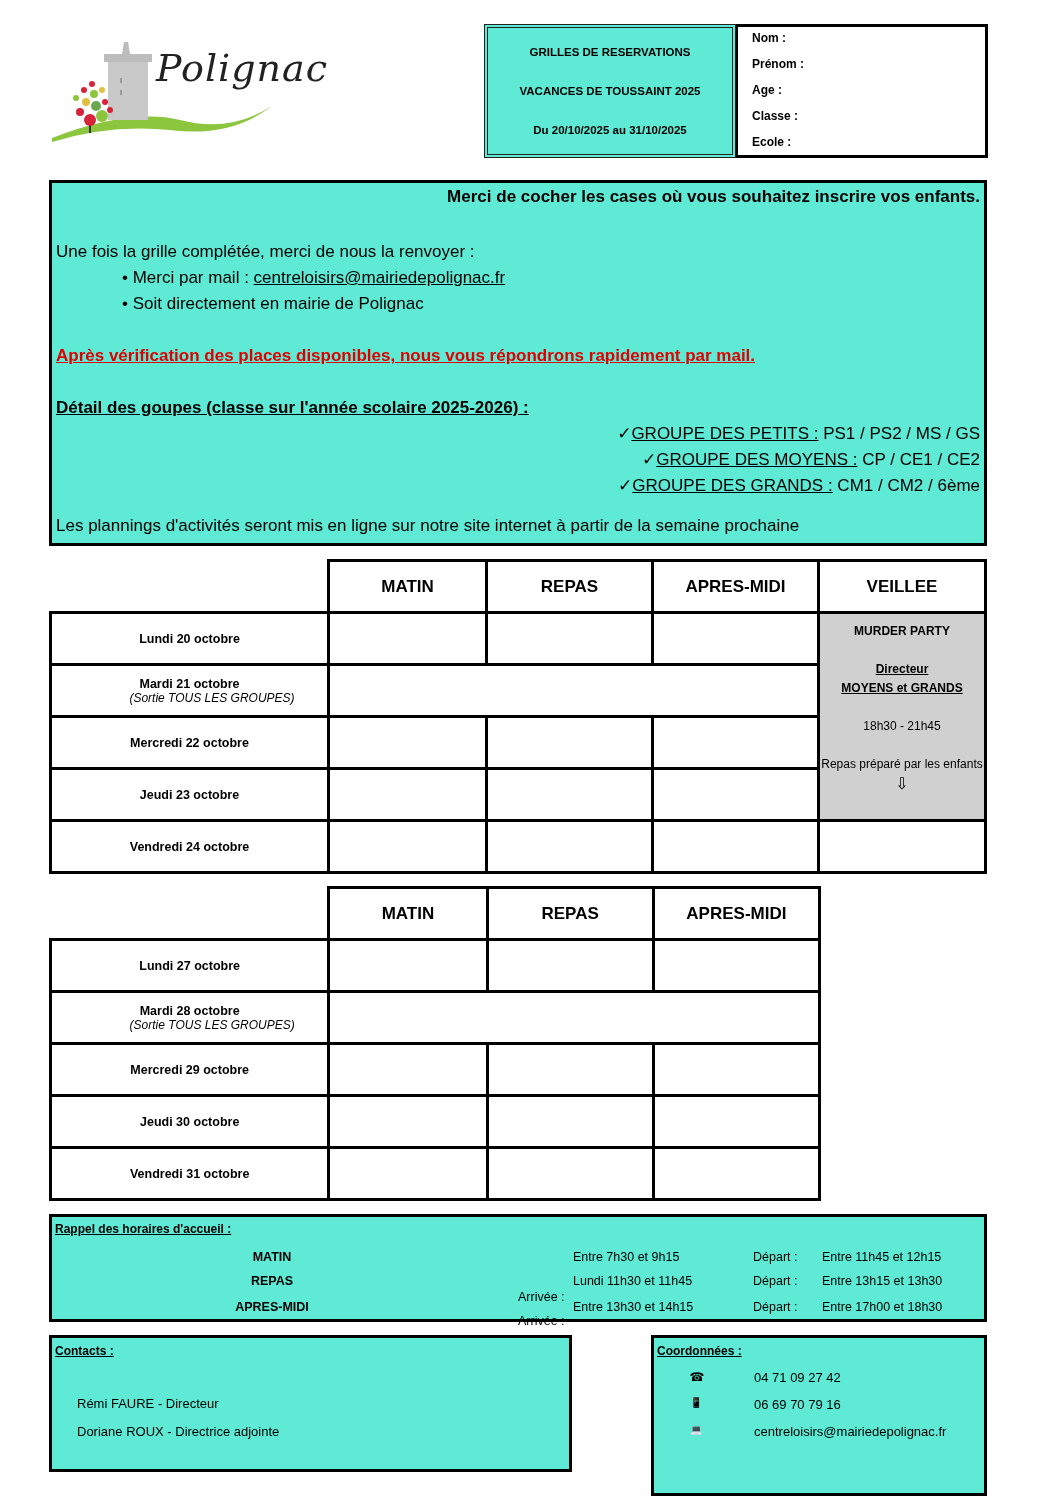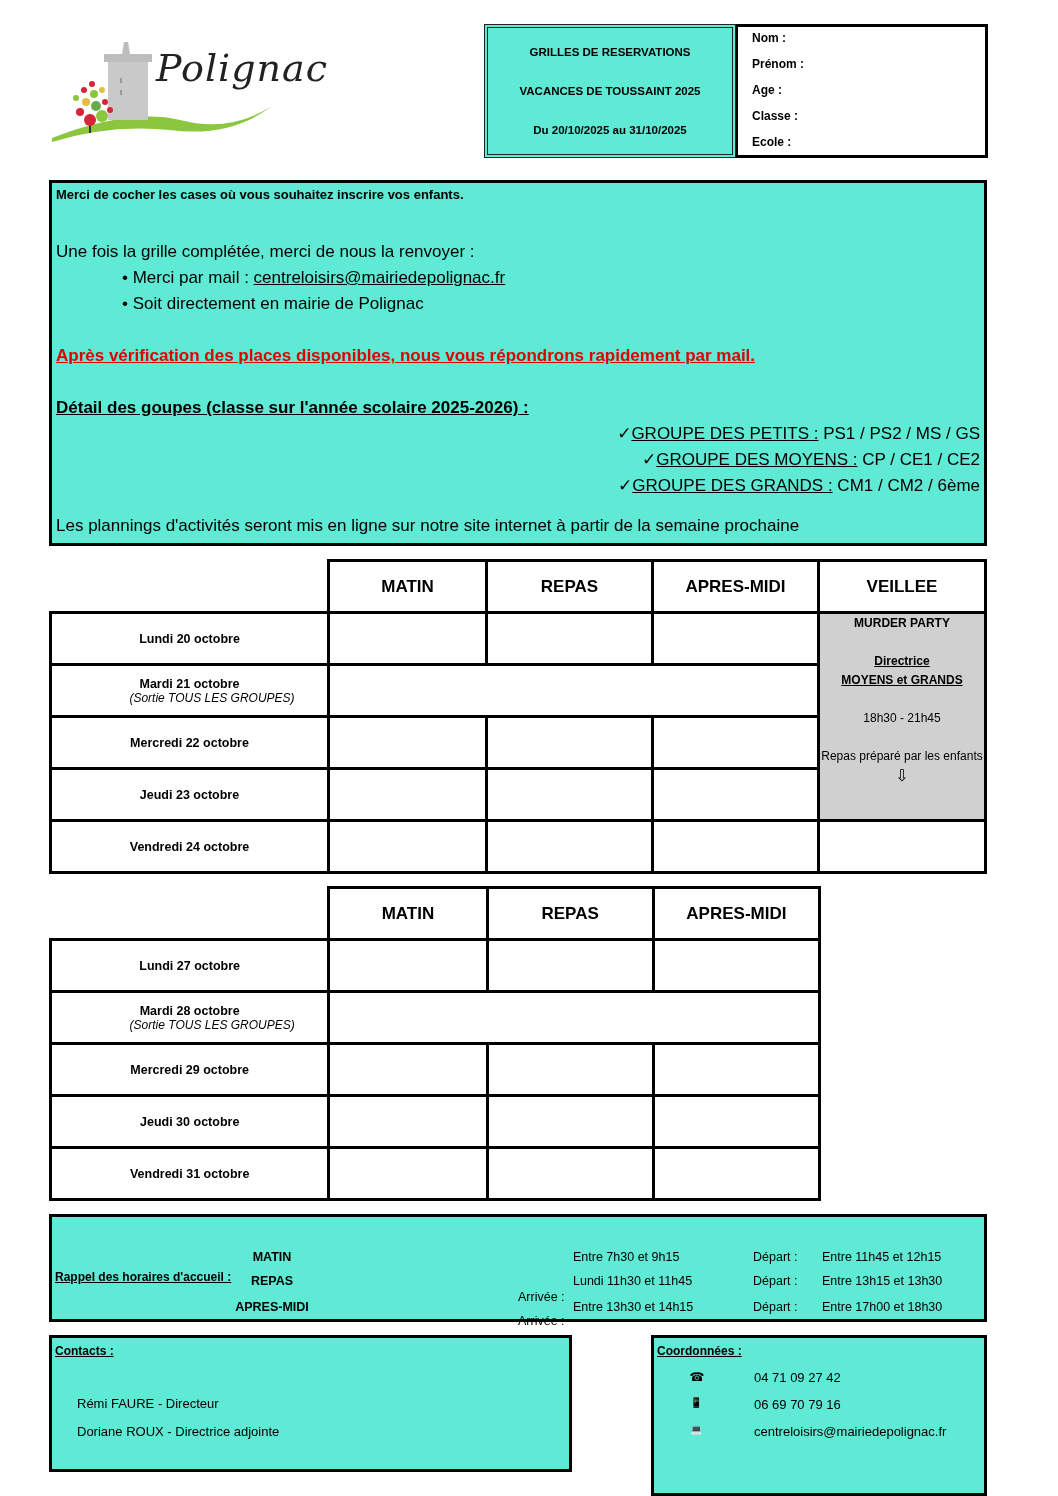--- a/index.html
+++ b/index.html
@@ -12,43 +12,43 @@
   #logo-text { left: 156px; top: 46px; font-family: "DejaVu Serif", serif; font-style: italic; font-size: 38px; color: #222; letter-spacing: 1px; }
 
   
   #title-box { left: 484px; top: 24px; width: 252px; height: 134px; border: 3px double #222; border-width: 4px; text-align: center; font-weight: bold; font-size: 11.5px; padding-top: 18px; }
   #title-box div { height: 39px; }
   #id-box { left: 736px; top: 24px; width: 252px; height: 134px; border: 3px solid #000; border-left-width: 2px; background: #fff; padding: 4px 0 0 14px; font-weight: bold; font-size: 12px; }
   #id-box div { height: 26px; }
 
   
   #info { left: 49px; top: 180px; width: 938px; height: 366px; border: 3px solid #000; font-size: 17px; padding: 4px 4px; }
-  #info .center-bold { text-align: left; font-weight: bold; font-size: 13px; height: 26px; }
+  #info .center-bold { text-align: right; font-weight: bold; font-size: 17px; height: 26px; }
   #info .line { height: 26px; line-height: 26px; }
   #info .indent { padding-left: 66px; }
   #info .red { color: #e00000; font-weight: bold; text-decoration: underline; }
   #info .u { text-decoration: underline; }
   #info .bu { font-weight: bold; text-decoration: underline; }
   #info .grp { padding-left: 278px; text-align: right; }
 
   
   table.grid { position: absolute; border-collapse: collapse; }
   table.grid td { border: 3px solid #000; text-align: center; vertical-align: middle; }
   table.grid td.empty-corner { border: none; border-bottom: 3px solid #000; }
   table.grid .hdr { font-weight: bold; font-size: 17px; height: 52px; }
   table.grid .day { font-weight: bold; font-size: 12.5px; width: 278px; }
   table.grid .day i { font-weight: normal; font-size: 12px; display: block; padding-left: 45px; }
   table.grid tr.row td { height: 52px; }
-  td.veillee-note { background: #D0D0D0; font-size: 12px; vertical-align: top !important; padding-top: 0; line-height: 19px; margin-left: 6px; }
+  td.veillee-note { background: #D0D0D0; font-size: 12px; vertical-align: top !important; padding-top: 8px; line-height: 19px; margin-left: 6px; }
   td.veillee-note .bold { font-weight: bold; }
   td.veillee-note .bu { font-weight: bold; text-decoration: underline; }
 
   
   #horaires { left: 49px; top: 1214px; width: 938px; height: 108px; border: 3px solid #000; font-size: 12.5px; }
-  #horaires .ttl { position: absolute; left: 3px; top: 5px; font-weight: bold; text-decoration: underline; font-size: 12px; margin-top: 48px; }
+  #horaires .ttl { position: absolute; left: 3px; top: 5px; font-weight: bold; text-decoration: underline; font-size: 12px; }
   #horaires .hrow { position: absolute; left: 0; width: 100%; height: 24px; }
   #horaires .lbl { position: absolute; left: 120px; width: 200px; text-align: center; font-weight: bold; }
   #horaires .arr { position: absolute; left: 466px; margin-top: 40px; }
   #horaires .arrv { position: absolute; left: 521px; }
   #horaires .dep { position: absolute; left: 701px; }
   #horaires .depv { position: absolute; left: 770px; }
 
   
   #contacts { left: 49px; top: 1335px; width: 523px; height: 137px; border: 3px solid #000; font-size: 13px; }
   #contacts .ttl { position: absolute; left: 3px; top: 6px; font-weight: bold; text-decoration: underline; font-size: 12px; }
@@ -124,21 +124,21 @@
     <td class="hdr">VEILLEE</td>
   </tr>
   <tr class="row">
     <td class="day">Lundi 20 octobre</td>
     <td></td>
     <td></td>
     <td></td>
     <td rowspan="4" class="veillee-note">
       <div class="bold">MURDER PARTY</div>
       <div>&nbsp;</div>
-      <div class="bu">Directrice</div>
+      <div class="bu">Directeur</div>
       <div class="bu">MOYENS et GRANDS</div>
       <div>&nbsp;</div>
       <div>18h30 - 21h45</div>
       <div>&nbsp;</div>
       <div>Repas préparé par les enfants</div>
       <div style="font-size:16px">⇩</div>
     </td>
   </tr>
   <tr class="row">
     <td class="day"><span>Mardi 21 octobre</span><i>(Sortie TOUS LES GROUPES)</i></td>

